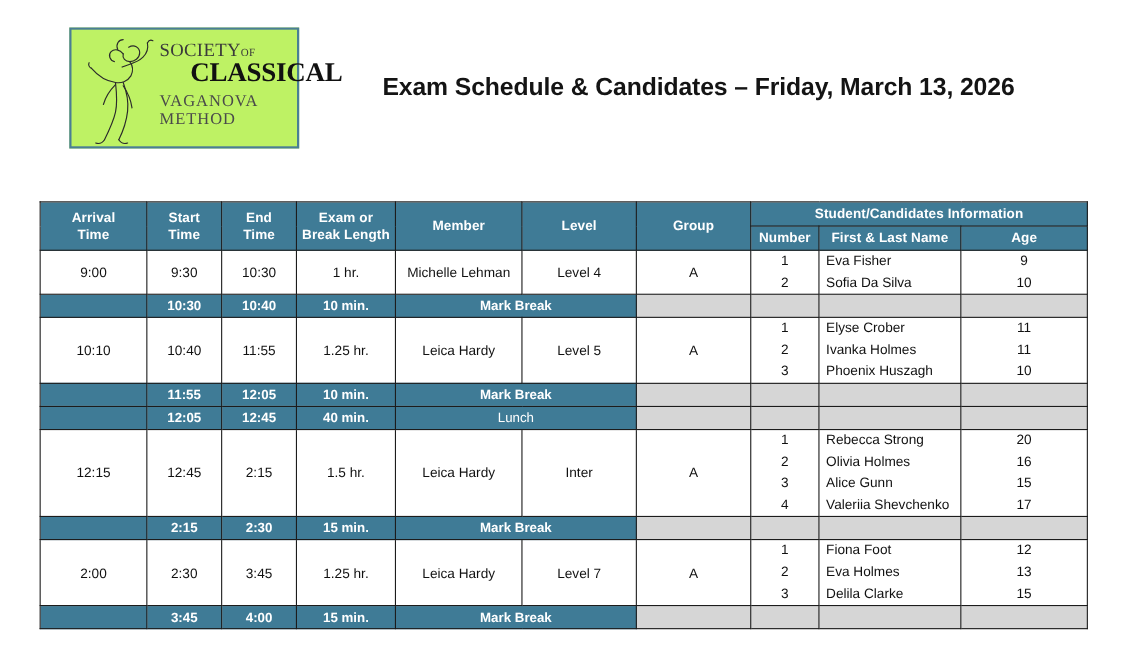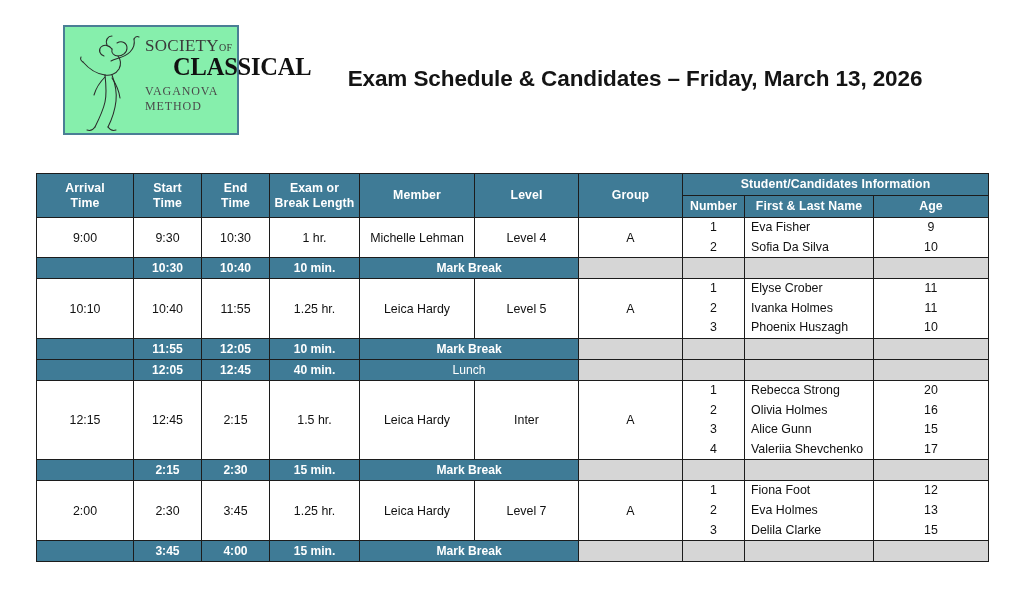--- a/index.html
+++ b/index.html
@@ -10,23 +10,23 @@
     font-family: "Liberation Sans", sans-serif;
     overflow: hidden;
   }
   .page { position: relative; width: 1024px; height: 603px; background: #fff; }
 
   
   .header { position: absolute; left: 0; top: 0; width: 1024px; height: 160px; }
 
   .logo-box {
     position: absolute; left: 63px; top: 25px;
-    width: 176px; height: 110px;
+    width: 209px; height: 110px;
     border: 2px solid #4a7e95;
-    background: #86efac;
+    background: #bef264;
     display: flex; align-items: center; justify-content: flex-start;
   }
   .logo-figure { position: absolute; left: 6px; top: 4px; width: 78px; height: 102px; }
   .logo-text {
     position: absolute; left: 80px; top: 10px; width: 120px;
     color: #1a1a1a; text-align: left;
   }
   .logo-line1 {
     font-family: "Liberation Serif", serif;
     font-size: 17px; letter-spacing: .3px; color: #3a3a3a;
@@ -38,34 +38,34 @@
     font-weight: bold; font-size: 24.5px; line-height: 1.06;
     color: #111; letter-spacing: -0.2px; margin-left: 28px;
   }
   .logo-line3 {
     font-family: "Liberation Serif", serif;
     font-weight: bold; font-size: 24.5px; line-height: 1.06;
     color: #111; letter-spacing: -0.2px;
   }
   .logo-line4 {
     font-family: "Liberation Serif", serif;
-    font-size: 12px; letter-spacing: .9px; color: #4a4a4a;
+    font-size: 15px; letter-spacing: .9px; color: #4a4a4a;
     margin-top: 4px;
   }
 
   .doc-title {
     position: absolute; left: 330px; top: 66px; width: 610px;
     text-align: center;
     font-size: 22.5px; font-weight: bold; color: #141414;
     letter-spacing: -0.1px;
   }
 
   
   .sched {
-    position: absolute; left: 36px; top: 173px;
+    position: absolute; left: 36px; top: 183px;
     width: 952px;
     border-collapse: collapse;
     table-layout: fixed;
   }
   .sched td, .sched th {
     border: 1.3px solid #1c1c1c;
     padding: 0 3px;
     font-size: 12.4px;
     color: #111;
     text-align: center;

